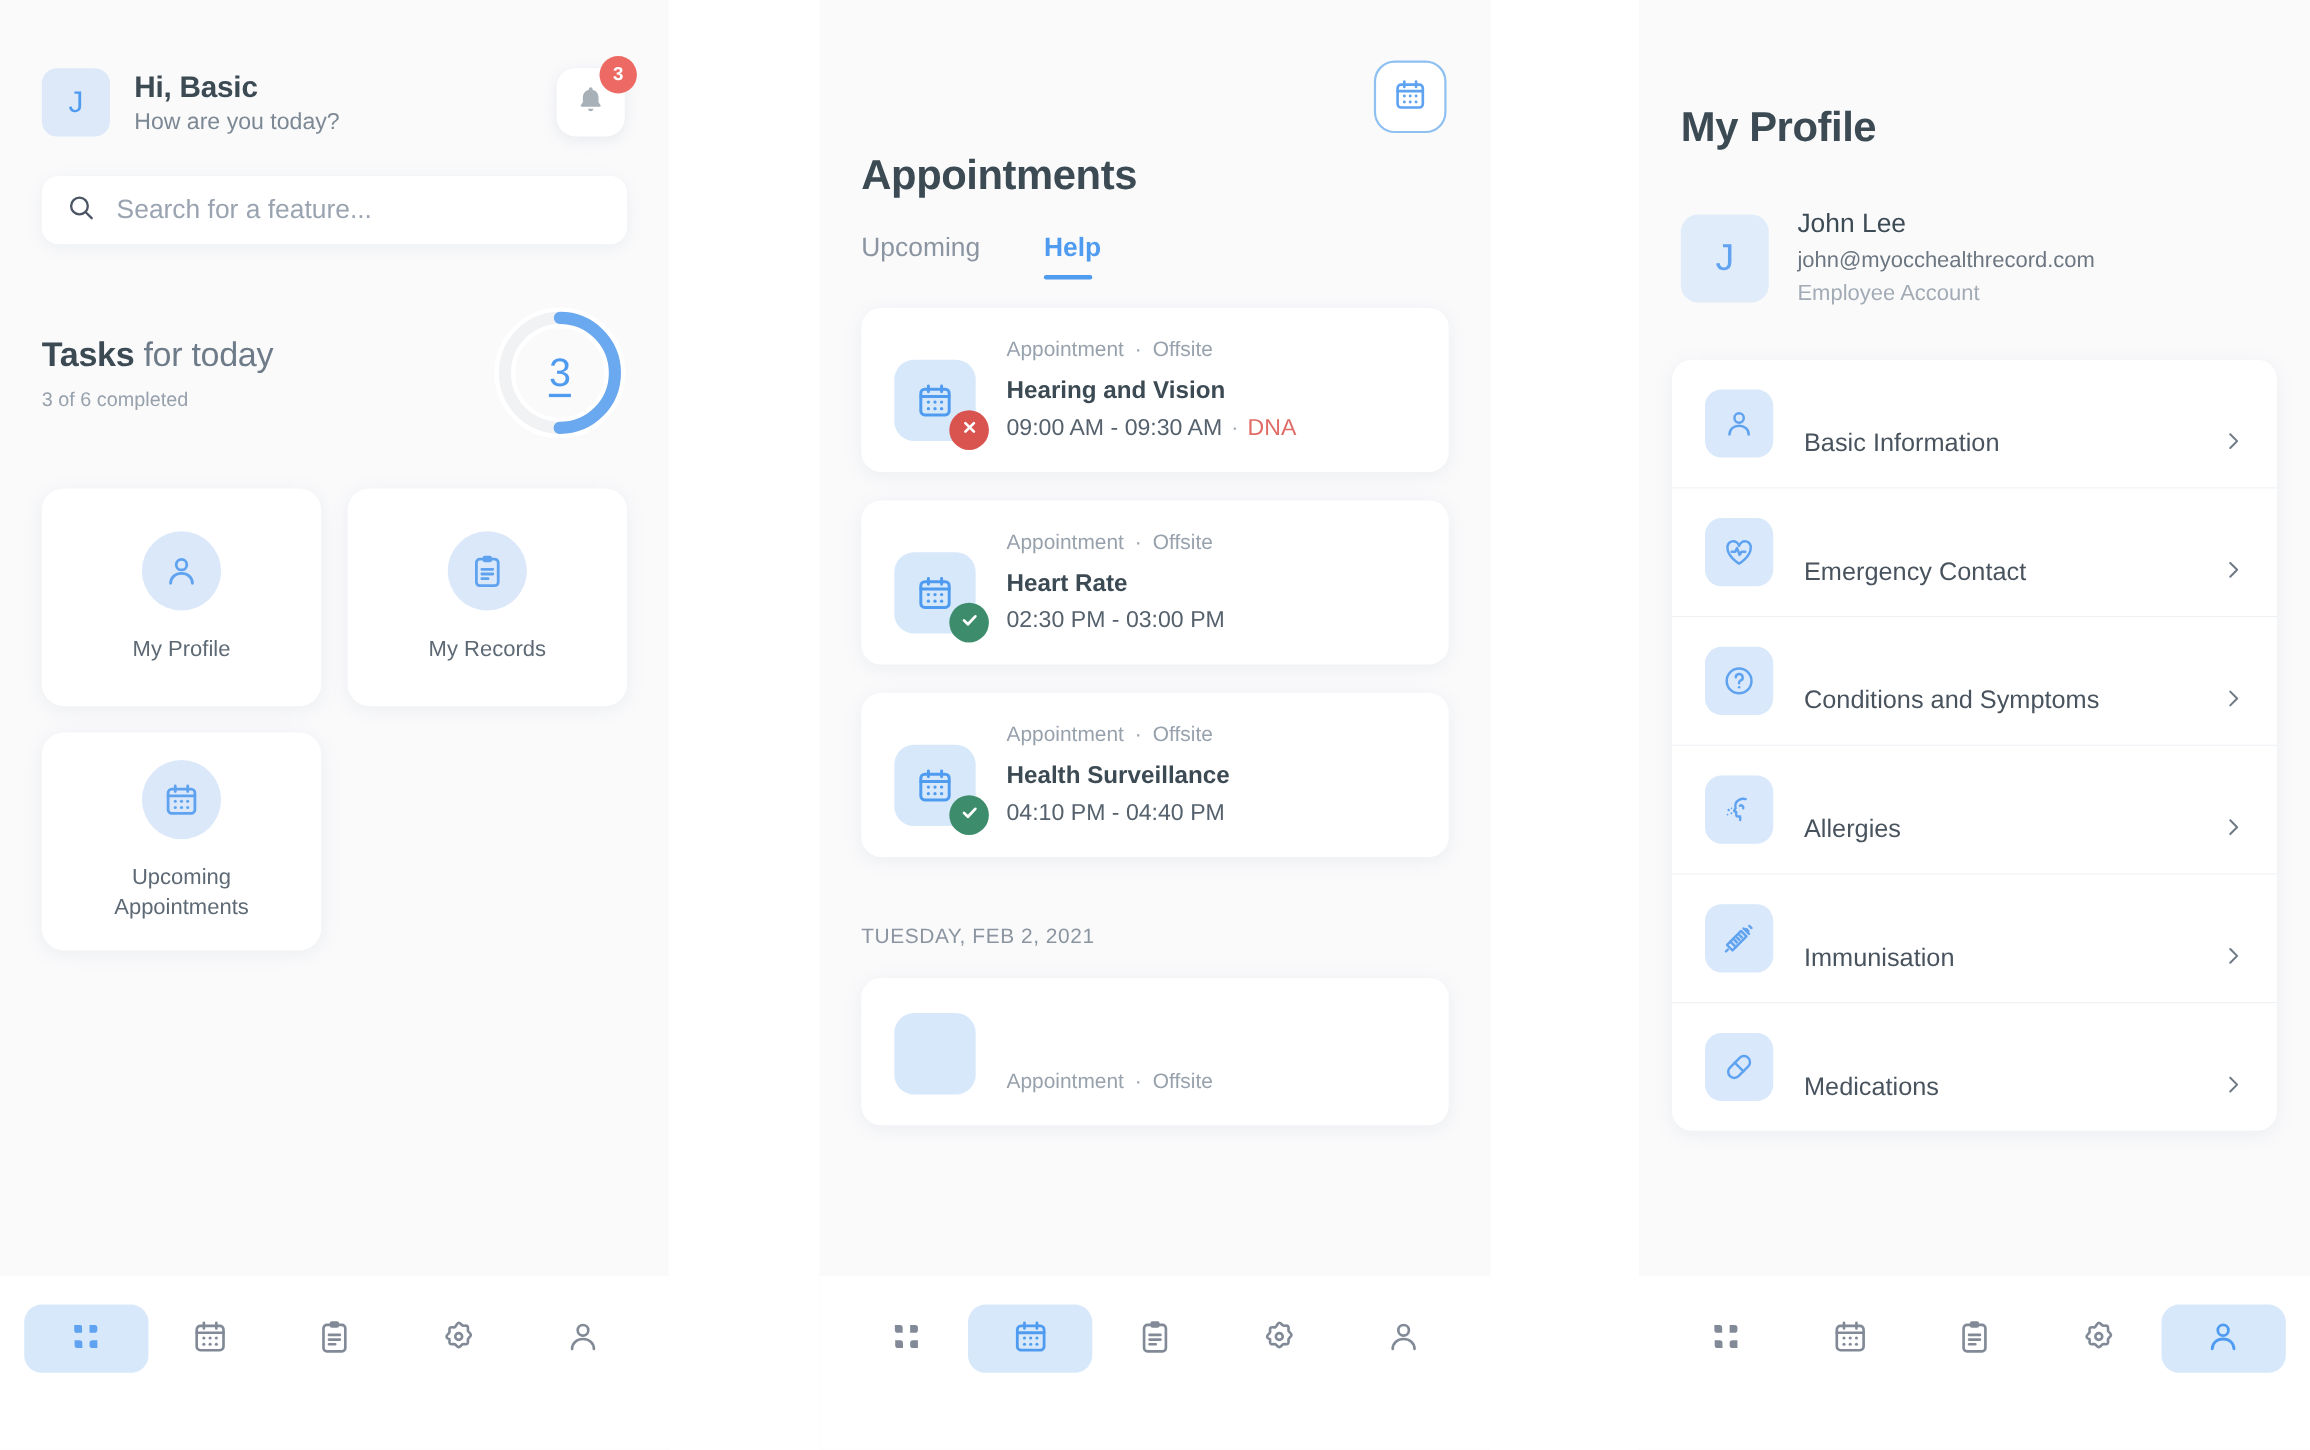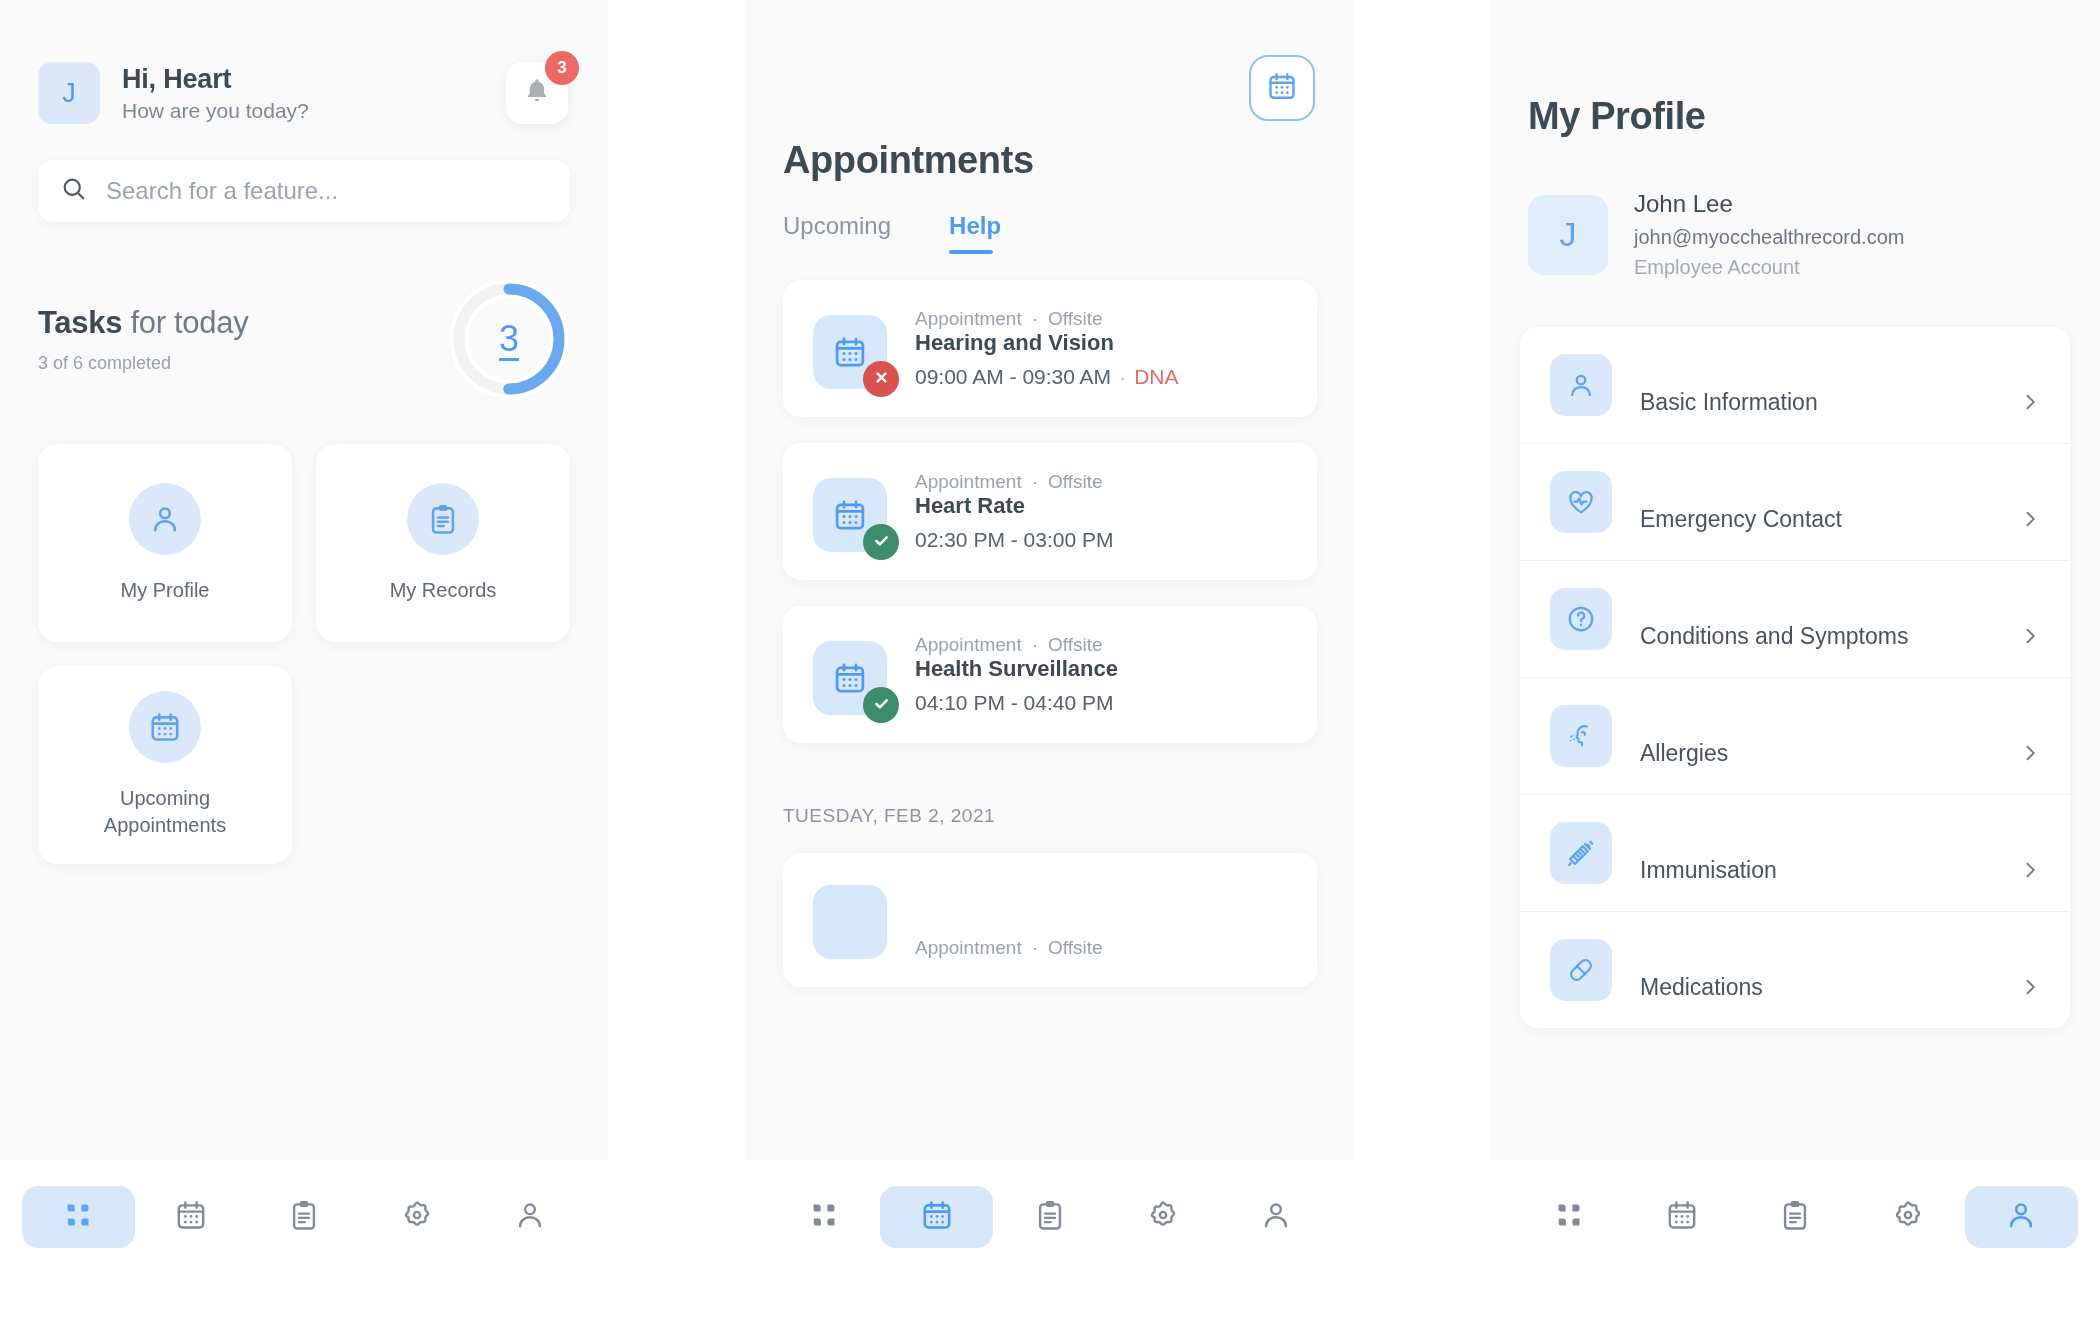--- a/index.html
+++ b/index.html
@@ -167,21 +167,21 @@
   }
   .ap-badge {
     position: absolute; right: -12px; bottom: -8px;
     width: 36px; height: 36px; border-radius: 50%;
     display: flex; align-items: center; justify-content: center;
   }
   .ap-badge.ok  { background: #3d8d6d; }
   .ap-badge.bad { background: #d9534f; }
   .ap-meta { font-size: 19px; color: #98a2ad; }
   .ap-meta .dot { padding: 0 10px; }
-  .ap-name { font-size: 22px; font-weight: 700; color: #3c4a54; margin-top: 0; }
+  .ap-name { font-size: 22px; font-weight: 700; color: #3c4a54; margin-top: 12px; }
   .ap-time { font-size: 21px; color: #55616c; margin-top: 9px; }
   .ap-time .dna { color: #e06c68; padding-left: 8px; }
   .ap-time .sep { color: #a9b2bc; padding-left: 8px; }
 
   
   .pf-title {
     font-size: 38px; font-weight: 700; color: #3c4a54;
     padding: 95px 0 0 38px; letter-spacing: -0.4px;
   }
   .pf-user { display: flex; align-items: center; gap: 26px; padding: 52px 38px 0 38px; }
@@ -221,21 +221,21 @@
 <body>
 
 <div class="stage">
 
   <div class="panel" id="panel-home">
     <div class="panel-body">
 
       <div class="home-header">
         <div class="avatar-sq">J</div>
         <div class="greet-wrap">
-          <div class="greet-hi">Hi, Heart</div>
+          <div class="greet-hi">Hi, Basic</div>
           <div class="greet-sub">How are you today?</div>
         </div>
         <div class="bell-btn">
           <span>
             <svg width="30" height="30" viewBox="0 0 24 24" fill="#a8b0b8">
               <path d="M12 2.6c-.7 0-1.3.6-1.3 1.3v.6C8 5.1 6.3 7.4 6.3 10.1v3.4l-1.5 2.2c-.3.5.05 1.1.65 1.1h13.1c.6 0 .95-.6.65-1.1l-1.5-2.2v-3.4c0-2.7-1.7-5-4.4-5.6v-.6c0-.7-.6-1.3-1.3-1.3z"></path>
               <path d="M10 18.3c.15 1 1 1.8 2 1.8s1.85-.8 2-1.8z"></path>
             </svg>
           </span>
           <span class="bell-badge">3</span>

